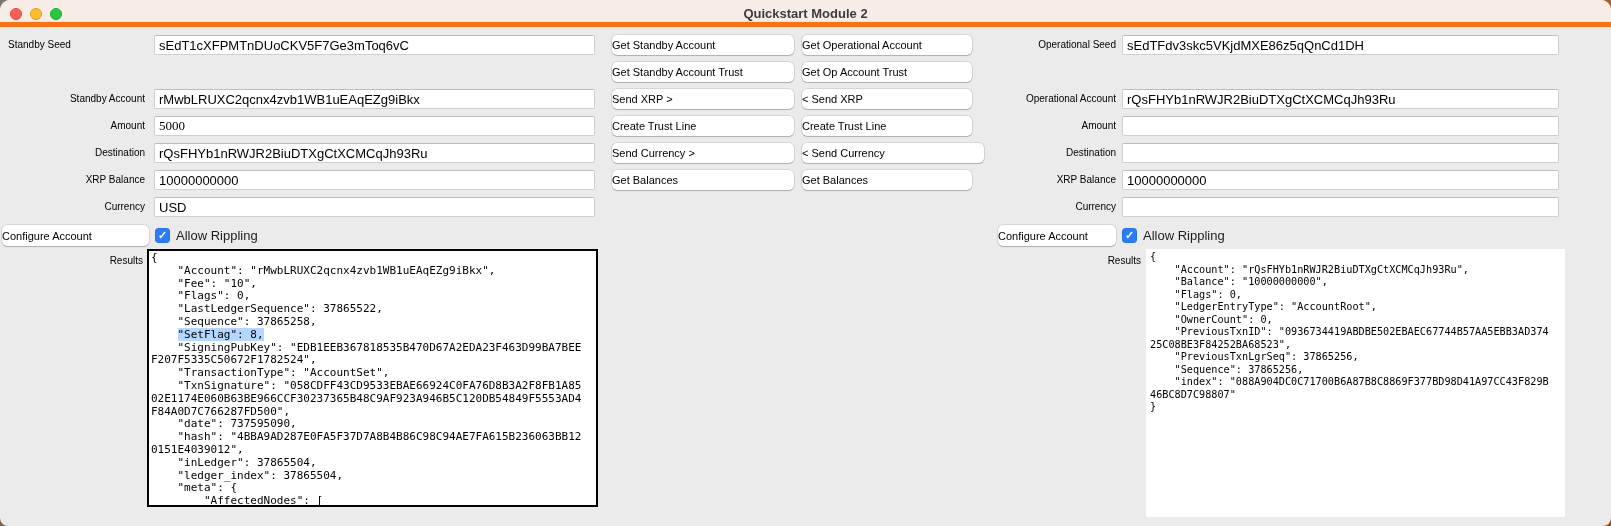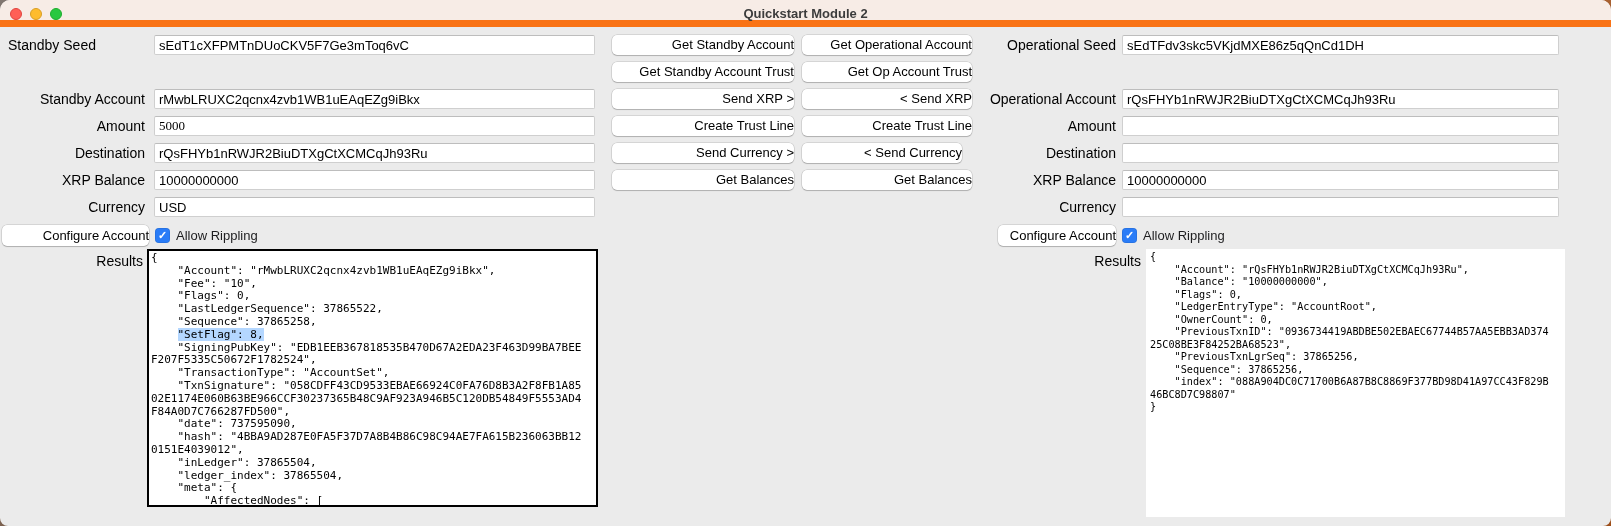--- a/index.html
+++ b/index.html
@@ -9,48 +9,48 @@
     font-family:"Liberation Sans", sans-serif;
     color:#1d1d1f;
   }
   .window {
     position:relative; width:1611px; height:526px;
     border-radius:10px 10px 8px 8px; overflow:hidden;
     background:#ebebeb; box-shadow:0 10px 30px rgba(0,0,0,.45);
   }
   .titlebar {
     position:relative; height:27px; background:#f7ece6;
-    border-bottom:7px solid #f97316;
+    border-bottom:5px solid #f97316;
   }
   .title {
     position:absolute; left:0; right:0; top:0; height:27px;
     text-align:center; line-height:27px; font-size:13px; font-weight:bold; color:#3c3c3c;
   }
   .lights { position:absolute; left:10px; top:7.5px; display:flex; gap:8px; }
   .light { width:12px; height:12px; border-radius:50%; }
   .light.red    { background:#ff5f57; border:0.5px solid #e0443e; }
   .light.yellow { background:#febc2e; border:0.5px solid #d89e24; }
   .light.green  { background:#28c840; border:0.5px solid #1dad2c; }
   .content { position:relative; height:498px; }
   .lbl {
     position:absolute; height:20px; line-height:20px;
-    font-size:14px; text-align:right; white-space:nowrap; color:#000;
+    font-size:10px; text-align:right; white-space:nowrap; color:#000;
   }
   .lbl.left-align { text-align:left; padding-left:8px; }
   .field {
     position:absolute; height:20px; background:#fff;
     border:1px solid #cfcfcf; border-top-color:#bdbdbd; border-radius:2px;
     font-family:"Liberation Sans", sans-serif; font-size:13px; padding:0 4px; color:#000;
   }
   .btn {
     position:absolute; height:20px; background:#fff;
     border:none; border-radius:5px;
     box-shadow:0 0 0 0.5px rgba(0,0,0,.18), 0 1px 1px rgba(0,0,0,.18);
-    font-family:"Liberation Sans", sans-serif; font-size:13px; color:#000;
-    text-align:right; line-height:20px; cursor:default;
+    font-family:"Liberation Sans", sans-serif; font-size:11px; color:#000;
+    text-align:left; line-height:20px; cursor:default;
   }
   .checkbox {
     position:absolute; width:15px; height:15px; border-radius:4px;
     background:#2a7cf7; box-shadow:inset 0 0 0 .5px rgba(0,0,0,.15);
   }
   .checkbox.checked::after {
     content:"✓"; position:absolute; left:0; top:0; width:15px; height:15px;
     color:#fff; font-size:11px; font-weight:bold; text-align:center; line-height:15px;
   }
   .chk-label { position:absolute; height:20px; line-height:20px; font-size:13px; }
@@ -125,21 +125,21 @@
     <button class="btn" style="top:35px;  left:612px; width:182px;">Get Standby Account Trust</button>
     <button class="btn" style="top:62px;  left:612px; width:182px;">Send XRP &gt;</button>
     <button class="btn" style="top:89px;  left:612px; width:182px;">Create Trust Line</button>
     <button class="btn" style="top:116px; left:612px; width:182px;">Send Currency &gt;</button>
     <button class="btn" style="top:143px; left:612px; width:182px;">Get Balances</button>
 
     <button class="btn" style="top:8px;   left:802px; width:170px;">Get Operational Account</button>
     <button class="btn" style="top:35px;  left:802px; width:170px;">Get Op Account Trust</button>
     <button class="btn" style="top:62px;  left:802px; width:170px;">&lt; Send XRP</button>
     <button class="btn" style="top:89px;  left:802px; width:170px;">Create Trust Line</button>
-    <button class="btn" style="top:116px; left:802px; width:160px;">&lt; Send Currency</button>
+    <button class="btn" style="top:116px; left:802px; width:182px;">&lt; Send Currency</button>
     <button class="btn" style="top:143px; left:802px; width:170px;">Get Balances</button>
 
     <div class="lbl" style="top:8px; left:972px; width:144px;">Operational Seed</div>
     <input class="field" style="top: 8px; left: 1122px; width: 437px;" value="sEdTFdv3skc5VKjdMXE86z5qQnCd1DH">
 
     <div class="lbl" style="top:62px; left:972px; width:144px;">Operational Account</div>
     <input class="field" style="top: 62px; left: 1122px; width: 437px;" value="rQsFHYb1nRWJR2BiuDTXgCtXCMCqJh93Ru">
 
     <div class="lbl" style="top:89px; left:972px; width:144px;">Amount</div>
     <input class="field" style="top: 89px; left: 1122px; width: 437px;" value="">

